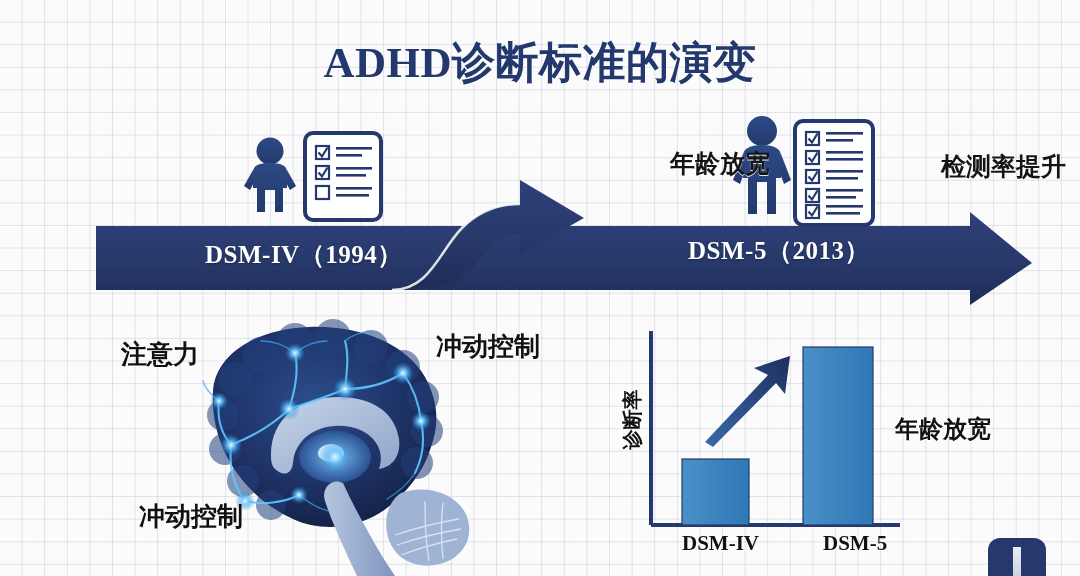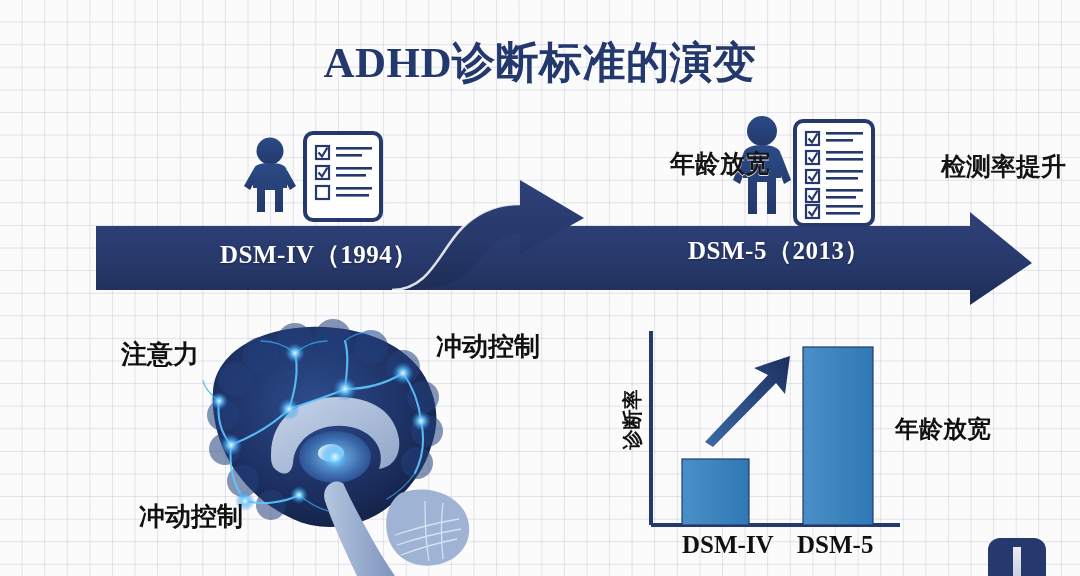--- a/index.html
+++ b/index.html
@@ -47,21 +47,21 @@
   }
   .tl-label {
     position: absolute;
     font-size: 25px;
     font-weight: bold;
     color: #ffffff;
     letter-spacing: 0.5px;
     text-shadow: 0 1px 2px rgba(0,0,0,0.35);
     white-space: nowrap;
   }
-  #label-dsm4 { left: 220px; top: 138px; }
+  #label-dsm4 { left: 205px; top: 138px; }
   #label-dsm5 { left: 688px; top: 134px; }
 
   .callout {
     position: absolute;
     font-size: 25px;
     font-weight: bold;
     color: #141414;
     white-space: nowrap;
     text-shadow: 0 1px 0 rgba(255,255,255,0.85);
     margin-left: 48px;
@@ -92,28 +92,28 @@
   
   #chart {
     position: absolute;
     left: 600px;
     top: 320px;
     width: 300px;
     height: 250px;
   }
   .bar-cat {
     position: absolute;
-    font-size: 25px;
+    font-size: 21px;
     font-weight: bold;
     color: #111111;
     white-space: nowrap;
     text-shadow: 0 1px 0 rgba(255,255,255,0.9);
   }
   #cat-dsm4 { left: 82px;  top: 211px; }
-  #cat-dsm5 { left: 197px; top: 211px; }
+  #cat-dsm5 { left: 223px; top: 211px; }
   #ylabel {
     position: absolute;
     left: -13px;
     top: 86px;
     width: 90px;
     text-align: center;
     font-size: 20px;
     font-weight: bold;
     color: #111111;
     transform: rotate(-90deg);

